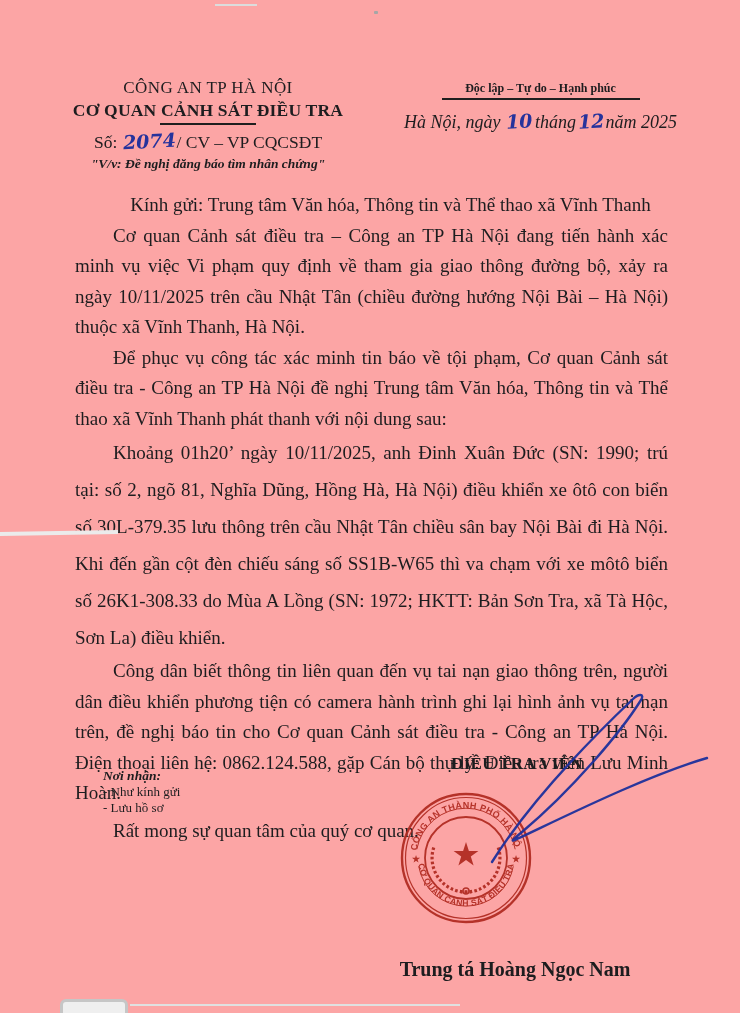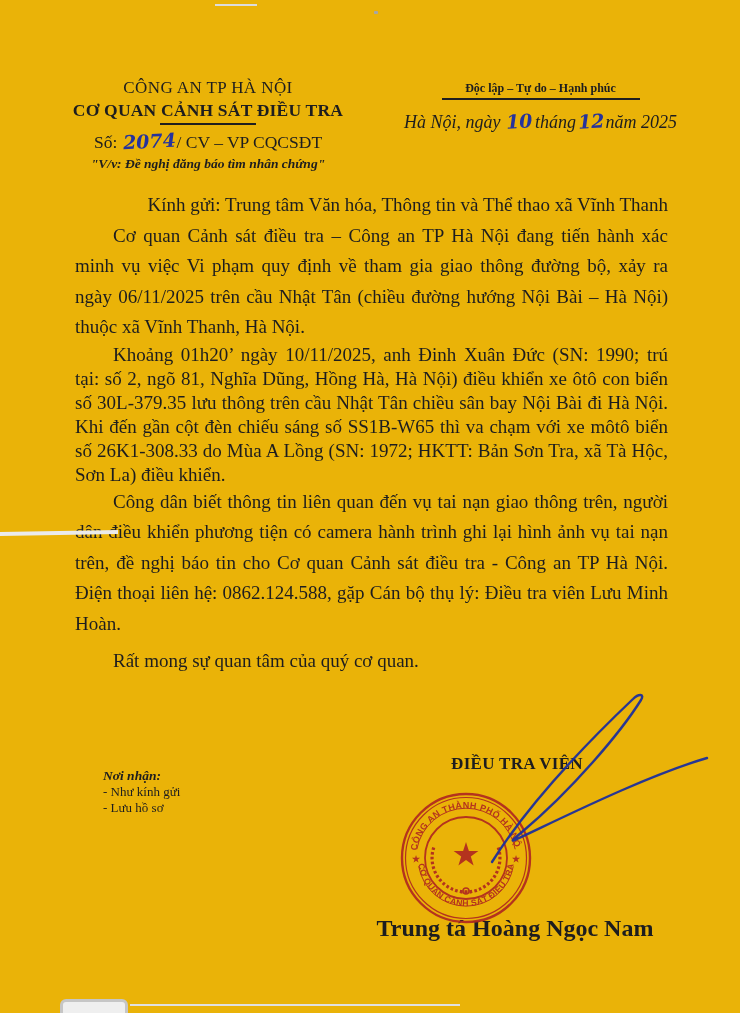--- a/index.html
+++ b/index.html
@@ -1,19 +1,19 @@
 <!DOCTYPE html>
 <html><head>
 <meta charset="utf-8">
 <title>Scanned official letter</title>
 <style>
   html,body { margin:0; padding:0; background:#ffffff; }
   .paper {
     position:relative; width:740px; height:1013px; margin:0 auto;
-    background:#eab308; overflow:hidden;
+    background:#fca5a5; overflow:hidden;
     font-family:"Liberation Serif", serif; color:#1d1d1f;
   }
 
   
   .header { display:flex; padding-top:78px; }
   .hdr-left  { width:320px; margin-left:48px; text-align:center; }
   .hdr-right { width:345px; margin-left:0;  text-align:center; }
 
   .hl1 { font-size:17px; letter-spacing:.4px; }
   .hl2 { font-size:17.5px; font-weight:bold; margin-top:2px; letter-spacing:.2px; }
@@ -30,35 +30,35 @@
     font-family:"DejaVu Serif", serif; font-style:italic; font-weight:600;
     color:#26339c; display:inline-block; transform:rotate(-3deg);
   }
   .hw-num { font-size:19px; margin:0 1px; }
   .hw-day { font-size:19px; margin:0 3px 0 5px; }
   .hw-month { font-size:19px; margin:0 1px 0 2px; }
 
   
   .body-text { margin:18px 72px 0 75px; font-size:19px; line-height:30.5px; text-align:justify; }
   .body-text p { margin:0; text-indent:38px; }
-  .salutation { text-indent:64px; text-align:right; }
-  .p-event { line-height:24px; }
+  .salutation { text-indent:64px; text-align:center; }
+  .p-event { line-height:37px; }
   .p-thanks1 { margin-top:7px !important; }
   .p-thanks2 { margin-top:8px !important; }
 
   
   .noi-nhan { position:absolute; left:103px; top:768px; font-size:13px; line-height:16px; }
   .nn-title { font-weight:bold; font-style:italic; font-size:13.5px; }
 
   .sign-block { position:absolute; left:397px; top:750px; width:240px; text-align:center; font-weight:bold; z-index:1; }
   .st1, .st2 { font-size:17px; letter-spacing:.3px; }
   .st2 { margin-top:4px; }
 
-  .signer-name { position:absolute; left:375px; top:915px; width:280px; text-align:center;
-                 font-weight:bold; font-size:24px; z-index:2; }
+  .signer-name { position:absolute; left:375px; top:958px; width:280px; text-align:center;
+                 font-weight:bold; font-size:20px; z-index:2; }
 
   .stamp { position:absolute; left:396px; top:788px; width:140px; height:140px; opacity:.93; z-index:3; }
   .signature { position:absolute; left:420px; top:670px; width:312px; height:285px; z-index:5; }
 
   
   .artifact { position:absolute; }
   .a-top-line  { left:215px; top:4px;  width:42px;  height:2px; background:#dcdcdc; }
   .a-top-speck { left:374px; top:11px; width:4px;   height:3px; background:#a6a6a6; border-radius:1px; }
   .a-streak    { left:0;     top:531px; width:118px; height:4px; background:#ebebeb; transform:rotate(-1deg); }
   .a-bot-line  { left:130px; top:1004px; width:330px; height:2px; background:#e0e0e0; }
@@ -91,21 +91,22 @@
       <div class="hr2">Độc lập – Tự do – Hạnh phúc</div>
       <div class="underline-right"></div>
       <div class="date-line">
         <span>Hà Nội, ngày</span><span class="hw hw-day">10</span><span>tháng</span><span class="hw hw-month">12</span><span>năm 2025</span>
       </div>
     </div>
   </div>
 
   <div class="body-text">
     <p class="salutation">Kính gửi: Trung tâm Văn hóa, Thông tin và Thể thao xã Vĩnh Thanh</p>
-    <p>Cơ quan Cảnh sát điều tra – Công an TP Hà Nội đang tiến hành xác minh vụ việc Vi phạm quy định về tham gia giao thông đường bộ, xảy ra ngày 06/11/2025 trên cầu Nhật Tân (chiều đường hướng Nội Bài – Hà Nội) thuộc xã Vĩnh Thanh, Hà Nội.</p>
+    <p>Cơ quan Cảnh sát điều tra – Công an TP Hà Nội đang tiến hành xác minh vụ việc Vi phạm quy định về tham gia giao thông đường bộ, xảy ra ngày 10/11/2025 trên cầu Nhật Tân (chiều đường hướng Nội Bài – Hà Nội) thuộc xã Vĩnh Thanh, Hà Nội.</p>
+    <p>Để phục vụ công tác xác minh tin báo về tội phạm, Cơ quan Cảnh sát điều tra - Công an TP Hà Nội đề nghị Trung tâm Văn hóa, Thông tin và Thể thao xã Vĩnh Thanh phát thanh với nội dung sau:</p>
     <p class="p-event">Khoảng 01h20’ ngày 10/11/2025, anh Đinh Xuân Đức (SN: 1990; trú tại: số 2, ngõ 81, Nghĩa Dũng, Hồng Hà, Hà Nội) điều khiển xe ôtô con biển số 30L-379.35 lưu thông trên cầu Nhật Tân chiều sân bay Nội Bài đi Hà Nội. Khi đến gần cột đèn chiếu sáng số SS1B-W65 thì va chạm với xe môtô biển số 26K1-308.33 do Mùa A Lồng (SN: 1972; HKTT: Bản Sơn Tra, xã Tà Hộc, Sơn La) điều khiển.</p>
     <p>Công dân biết thông tin liên quan đến vụ tai nạn giao thông trên, người dân điều khiển phương tiện có camera hành trình ghi lại hình ảnh vụ tai nạn trên, đề nghị báo tin cho Cơ quan Cảnh sát điều tra - Công an TP Hà Nội. Điện thoại liên hệ: 0862.124.588, gặp Cán bộ thụ lý: Điều tra viên Lưu Minh Hoàn.</p>
     <p class="p-thanks1">Rất mong sự quan tâm của quý cơ quan.</p>
   </div>
 
   <div class="noi-nhan">
     <div class="nn-title">Nơi nhận:</div>
     <div>- Như kính gửi</div>
     <div>- Lưu hồ sơ</div>
   </div>

